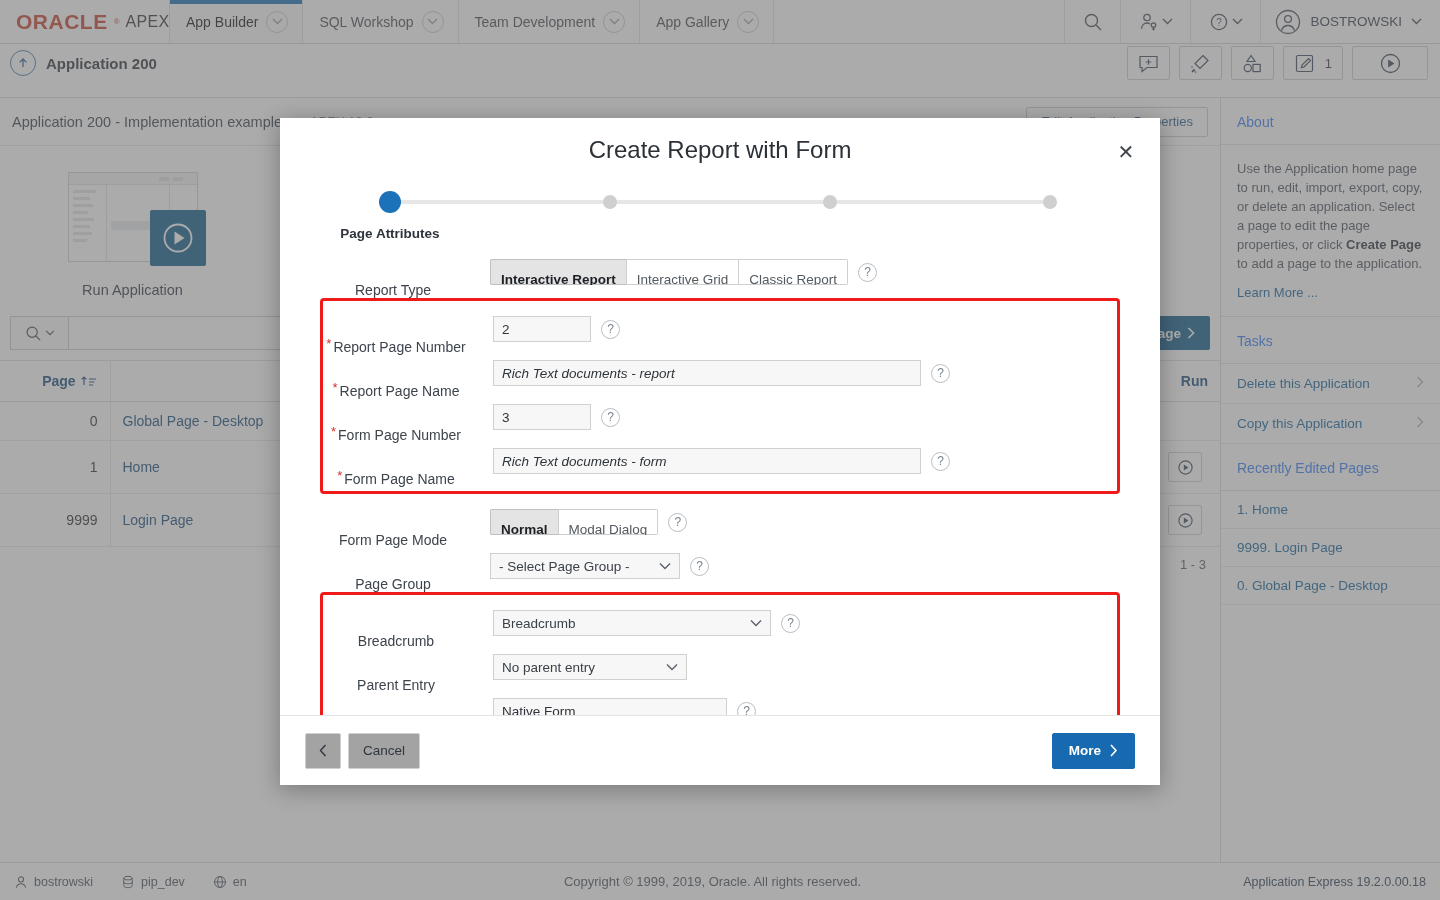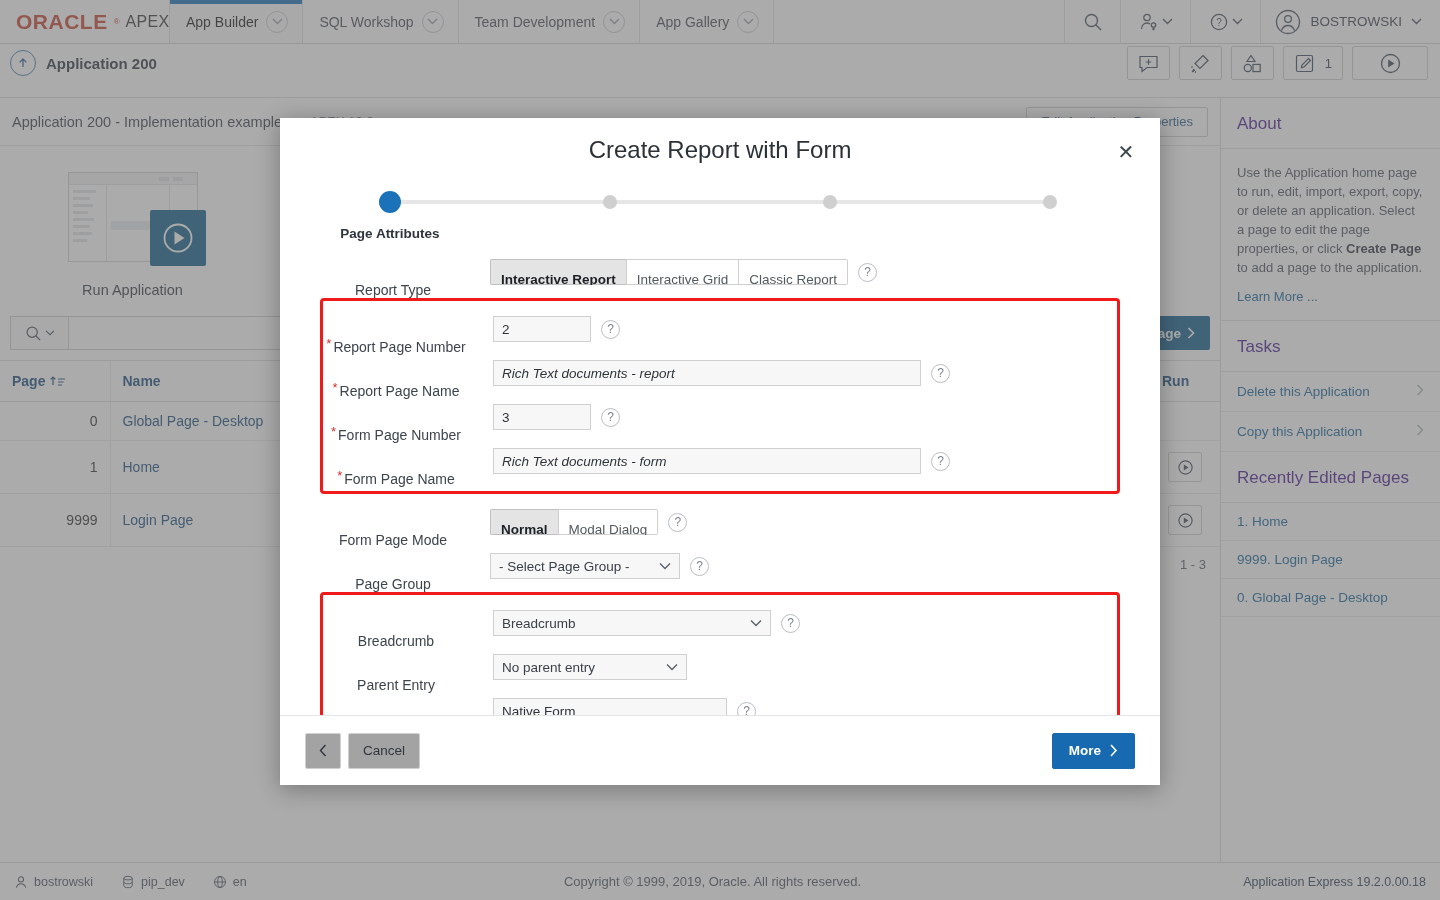--- a/index.html
+++ b/index.html
@@ -120,21 +120,21 @@
     border-right:1px solid #cfcfcf; background:#fafafa; color:#4a535e; cursor:pointer;
   }
   .search-input { flex:1; border:0; outline:0; padding: 0 10px; font-size:13px; background:#fff;}
   .create-btn {
     margin-left: 10px; height:34px; padding:0 14px; background:#15618f; color:#fff;
     border:0; font-size:13.5px; font-weight:bold; display:flex; align-items:center; gap:6px;
     border-radius:2px; cursor:pointer; white-space:nowrap;
   }
   table.pages { width: 100%; border-collapse: collapse; font-size: 14px; }
   table.pages th {
-    text-align:left; padding: 12px 12px; color:#1b4e7e; font-weight:bold; font-size:14px;
+    text-align:right; padding: 12px 12px; color:#1b4e7e; font-weight:bold; font-size:14px;
     border-bottom:1px solid #dedede; border-top:1px solid #dedede; background:#fff;
   }
   table.pages td {
     padding: 11px 12px; border-bottom:1px solid #e8e8e8; color:#333; vertical-align:middle;
   }
   table.pages td a, table.pages th a { color:#1b4e7e; text-decoration:none; }
   .col-page { width: 110px; text-align:right; border-right:1px solid #e8e8e8;}
   th.col-page { text-align:left; }
   .col-run { width: 70px; text-align:center; }
   .run-cell-btn {
@@ -143,21 +143,21 @@
   }
   .tbl-footer { padding: 10px 14px; text-align:right; font-size:13px; color:#5a6personally; }
   .tbl-footer { color:#5a636d; }
 
   
   .rsidebar {
     position:absolute; right:0; top:98px; width: 220px; bottom: 38px;
     background:#fff; border-left:1px solid #dcdcdc;
   }
   .rs-head {
-    padding: 16px 16px 14px 16px; font-size: 17px; color:#4c1d95; border-bottom:1px solid #e2e2e2;
+    padding: 16px 16px 14px 16px; font-size: 14px; color:#3b82f6; border-bottom:1px solid #e2e2e2;
   }
   .rs-body { padding: 14px 16px 16px 16px; border-bottom:1px solid #e2e2e2; }
   .rs-body p { font-size: 13px; line-height: 19px; color:#4d5660; }
   .rs-body p b { color:#2f3742; }
   .rs-link { display:block; margin-top: 12px; font-size:13px; color:#19669e; text-decoration:none; }
   .rs-task {
     display:flex; align-items:center; padding: 12px 16px; border-bottom:1px solid #e8e8e8;
     font-size: 13.5px; color:#19669e; cursor:pointer;
   }
   .rs-task .arr { margin-left:auto; color:#aab2ba; }

